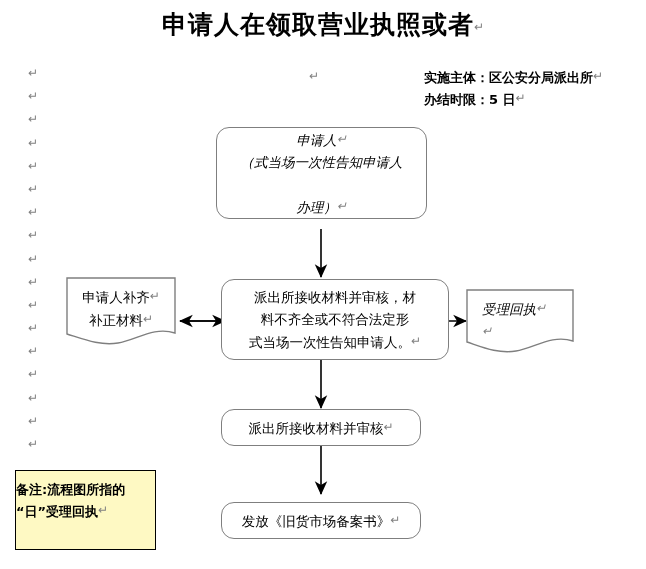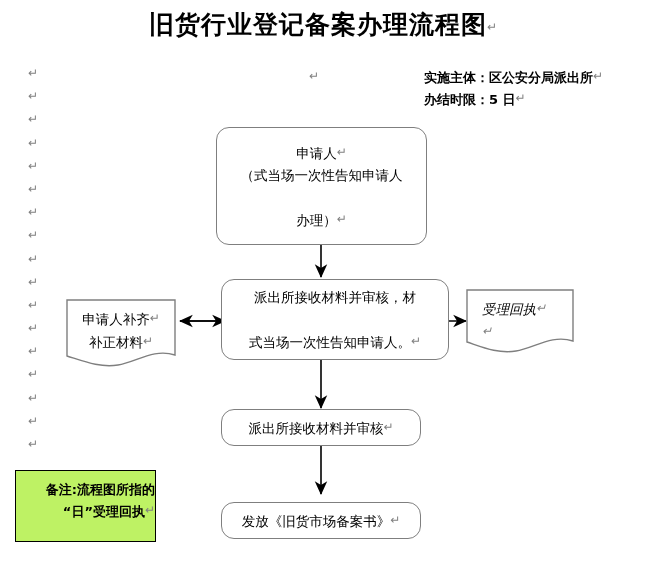--- a/index.html
+++ b/index.html
@@ -120,43 +120,43 @@
     color: #000000;
   }
   .docshape .txt.right-doc { text-align: left; padding-left: 16px; font-style: italic; }
 
   
   .note-box {
     position: absolute;
     left: 15px;
     top: 470px;
     width: 141px;
-    height: 72px;
+    height: 80px;
     box-sizing: border-box;
     border: 1.5px solid #000000;
-    background: #bef264;
+    background: #fef9c3;
     font-family: "DejaVu Sans", "Liberation Sans", sans-serif;
     font-size: 13px;
     font-weight: bold;
     line-height: 21px;
     color: #000000;
     padding-top: 8px;
-    text-align: right;
+    text-align: left;
   }
 
   
   .conn { position: absolute; }
 </style>
 </head>
 <body>
 
 <div id="page">
 
   <div class="doc-title">
-    <span>旧货行业登记备案办理流程图</span><span class="pilcrow">↵</span>
+    <span>申请人在领取营业执照或者</span><span class="pilcrow">↵</span>
   </div>
 
   <div class="meta">
     <div>
       <span>实施主体：区公安分局派出所</span><span class="pilcrow">↵</span>
     </div>
     <div>
       <span>办结时限：5 日</span><span class="pilcrow">↵</span>
     </div>
   </div>
@@ -197,38 +197,38 @@
     <line x1="225" y1="321" x2="180" y2="321" stroke="#000000" stroke-width="1.6" marker-end="url(#ah)"></line>
     <line x1="180" y1="321" x2="225" y2="321" stroke="#000000" stroke-width="1.6" marker-end="url(#ah2)"></line>
 
     <line x1="420" y1="321" x2="466" y2="321" stroke="#000000" stroke-width="1.6" marker-end="url(#ah)"></line>
 
     <line x1="321" y1="360" x2="321" y2="408" stroke="#000000" stroke-width="1.6" marker-end="url(#ah)"></line>
 
     <line x1="321" y1="446" x2="321" y2="494" stroke="#000000" stroke-width="1.6" marker-end="url(#ah)"></line>
   </svg>
 
-  <div class="node rounded" style="left:216px;top:127px;width:211px;height:118px;">
+  <div class="node rounded" style="left:216px;top:127px;width:211px;height:92px;font-style:italic;">
     <div class="txt">
       <span>申请人</span><span class="pilcrow">↵</span><br>
       <span>（式当场一次性告知申请人</span><br>
       <br>
       <span>办理）</span><span class="pilcrow">↵</span>
     </div>
   </div>
 
   <div class="node rounded" style="left:221px;top:279px;width:228px;height:81px;">
     <div class="txt">
       <span>派出所接收材料并审核，材</span><br>
-      <br>
+      <span>料不齐全或不符合法定形</span><br>
       <span>式当场一次性告知申请人。</span><span class="pilcrow">↵</span>
     </div>
   </div>
 
-  <div class="docshape" style="left:66px;top:299px;width:110px;height:72px;">
+  <div class="docshape" style="left:66px;top:277px;width:110px;height:72px;">
     <svg width="110" height="72" viewBox="0 0 110 72">
       <path d="M1,1 L109,1 L109,56 C88,49 70,63 52,66 C34,69 17,62 1,57 Z" fill="#ffffff" stroke="#7f7f7f" stroke-width="1.4"></path>
     </svg>
     <div class="txt">
       <span>申请人补齐</span><span class="pilcrow">↵</span><br>
       <span>补正材料</span><span class="pilcrow">↵</span>
     </div>
   </div>
 
   <div class="docshape" style="left:466px;top:289px;width:108px;height:68px;">

